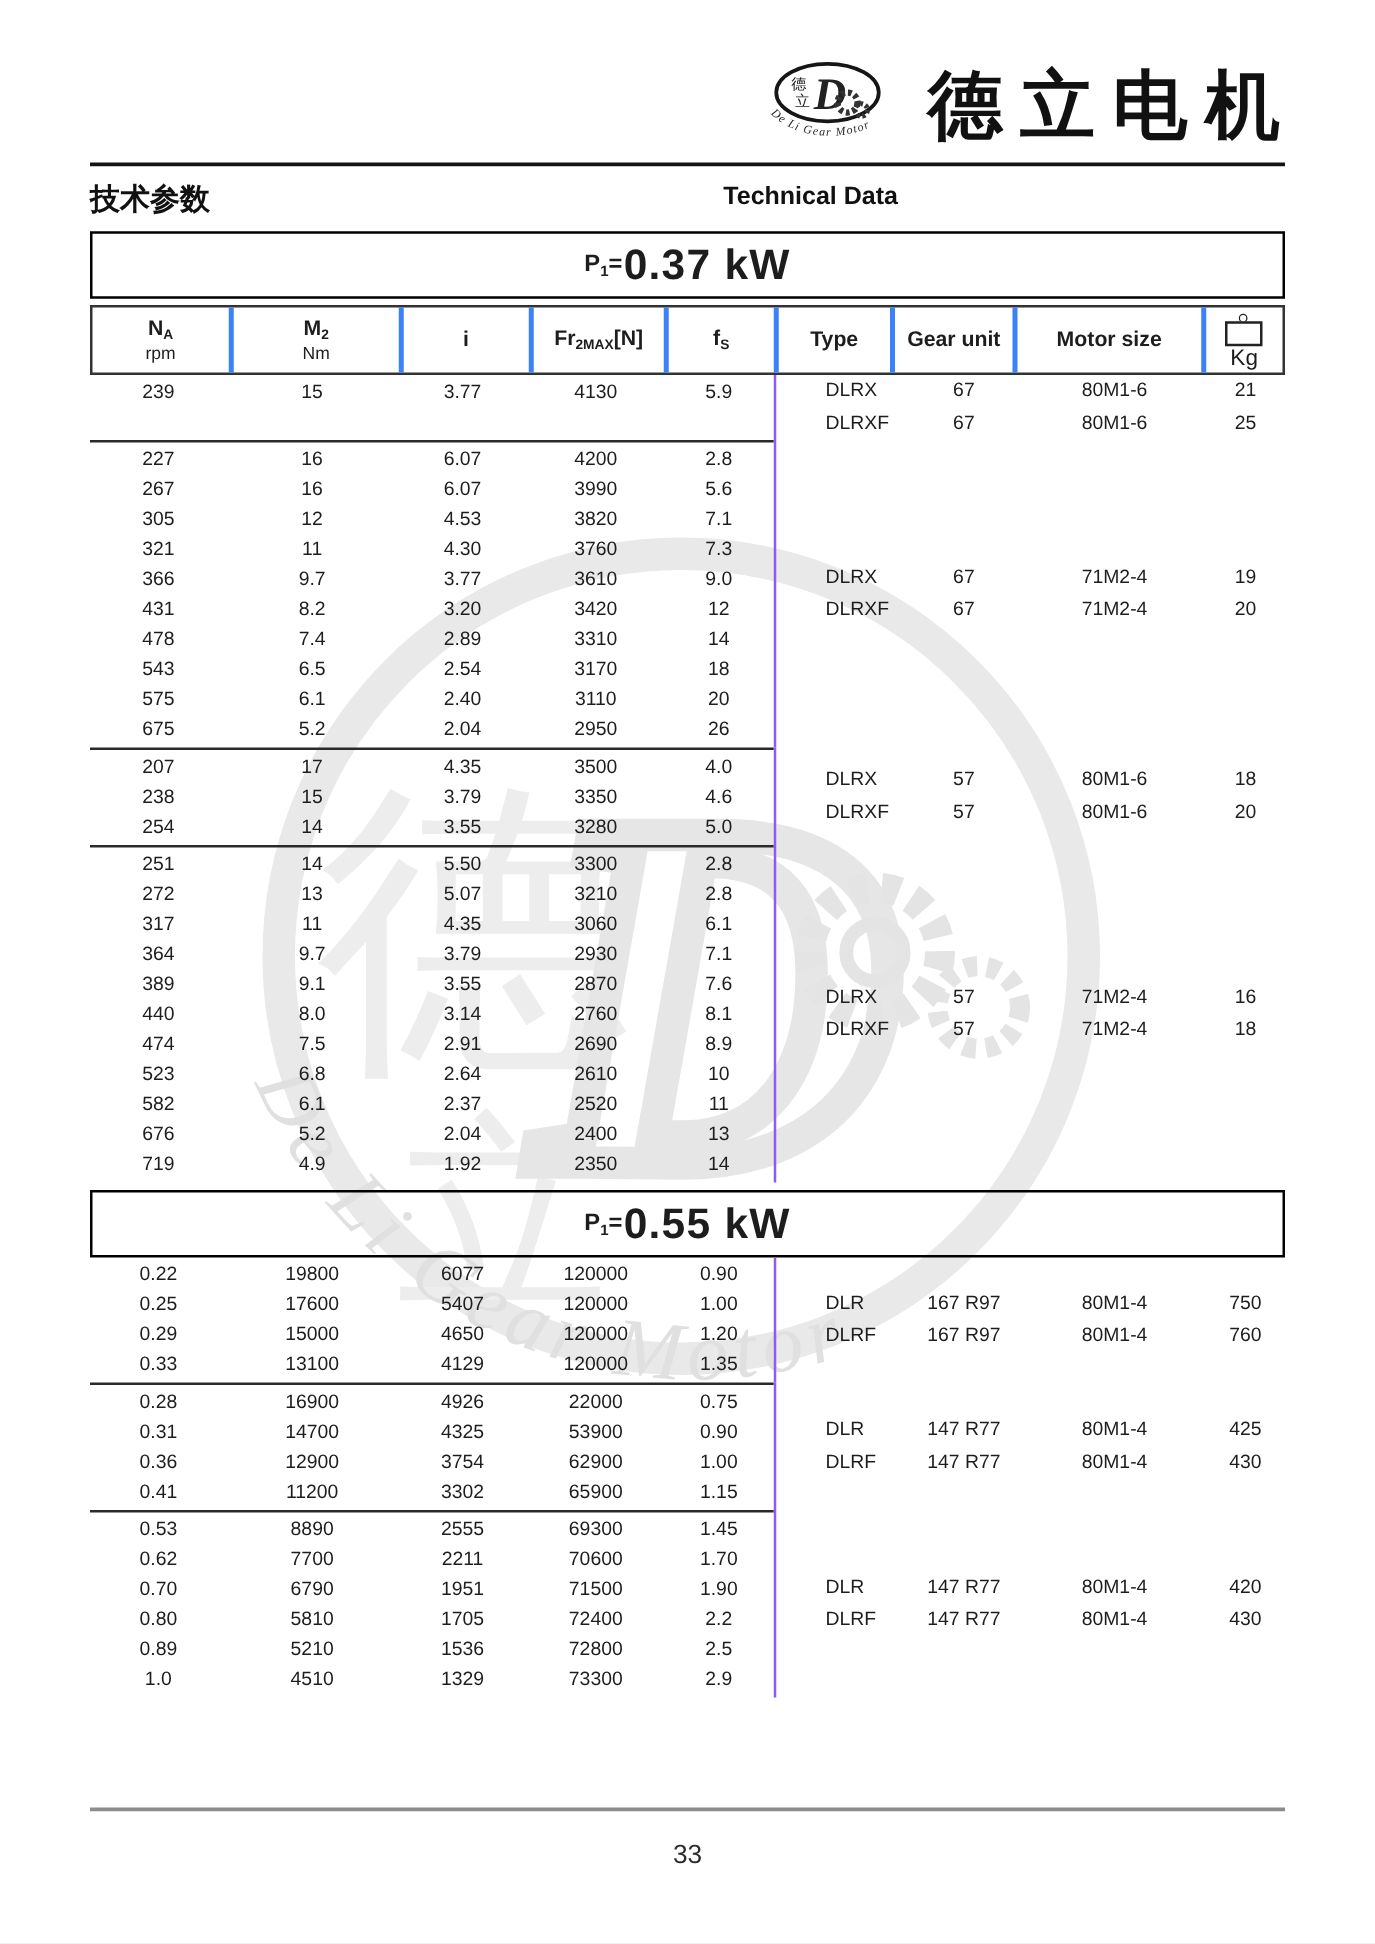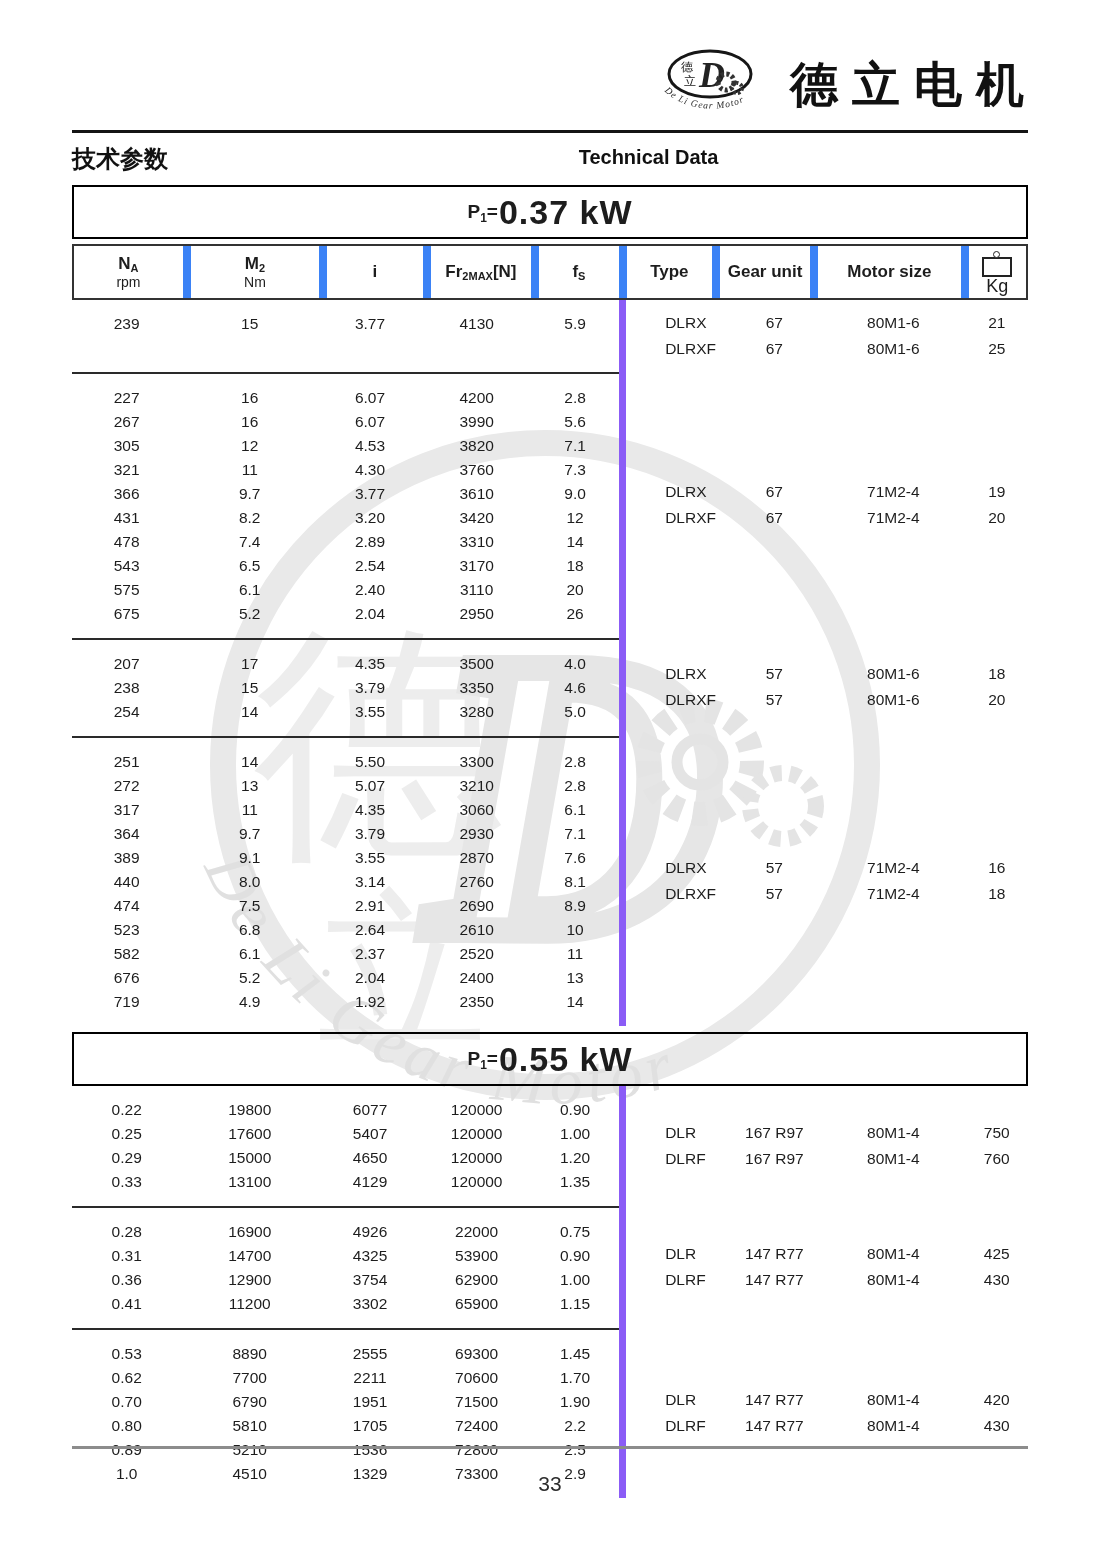--- a/index.html
+++ b/index.html
@@ -6,56 +6,56 @@
   .page{
     position:relative; width:1100px; height:1555px; background:#ffffff;
     margin:0 auto; overflow:hidden;
     font-family:"Liberation Sans","DejaVu Sans",sans-serif; color:#1d1d1d;
   }
   .wm{position:absolute; left:0; top:0; width:1100px; height:1555px; z-index:1; pointer-events:none;}
   .inner{position:absolute; left:72px; right:72px; top:0; z-index:2;}
 
   
   .topbar{display:flex; justify-content:flex-end; align-items:center; padding-top:44px; gap:16px; height:82px;}
-  .brand-name{font-size:48px; font-weight:bold; letter-spacing:14px; margin-right:-10px;
+  .brand-name{font-size:60px; font-weight:bold; letter-spacing:14px; margin-right:-10px;
               font-family:Liberation Serif, serif; color:#111;}
   .top-rule{height:3px; background:#141414; margin-top:4px;}
   .sect-row{position:relative; height:46px;}
   .sect-zh{position:absolute; left:0; top:10px; font-size:24px; font-weight:bold; color:#111;}
   .sect-en{position:absolute; left:53%; top:13px; font-size:20px; font-weight:bold; color:#111;}
 
   
   .title-box{border:2px solid #000000; height:50px; margin-top:6px;
              display:flex; align-items:center; justify-content:center; background:transparent;}
   .tb-p{font-size:19px; font-weight:bold;}
   .tb-sub{font-size:12px; font-weight:bold; position:relative; top:4px;}
   .tb-eq{font-size:19px; font-weight:bold;}
   .tb-big{font-size:34px; font-weight:bold; letter-spacing:1px; margin-left:1px;}
 
   
   .hrow{display:flex; border:2px solid #333; height:56px; margin-top:5px; box-sizing:border-box; align-items:stretch;}
   .hcell{display:flex; flex-direction:column; align-items:center; justify-content:center;
-         box-sizing:border-box; border-left:8px solid #3b82f6;}
+         box-sizing:border-box; border-left:4px solid #3b82f6;}
   .hcell:first-child{border-left:none;}
   .h-main{font-size:17px; font-weight:bold; line-height:18px;}
   .h-sub{font-size:11px; font-weight:bold; position:relative; top:3px;}
   .h-unit{font-size:14px; font-weight:normal; line-height:16px;}
   .hc0{width:11.44%;} .hc1{width:14.30%;} .hc2{width:10.87%;} .hc3{width:11.44%;} .hc4{width:9.15%;}
   .hc5{width:9.84%;}  .hc6{width:10.27%;} .hc7{width:15.84%;} .hc8{width:6.85%;}
   .wicon{width:26px; height:16px; border:2px solid #222; position:relative; margin:6px auto 1px auto; background:#fff;}
   .wicon::before{content:''; position:absolute; top:-8px; left:50%; margin-left:-4px;
                  width:5px; height:5px; border:1.5px solid #222; border-radius:50%; background:#fff;}
   .kg-label{font-size:18px; line-height:16px;}
 
   
   .tbody{margin-top:0;}
   .block{display:flex; align-items:stretch;}
-  .nums{width:57.2%; box-sizing:border-box; padding:12px 0;}
+  .nums{width:57.2%; box-sizing:border-box; padding:2px 0;}
   .block + .block .nums{border-top:2px solid #2a2a2a;}
-  .types{flex:1; border-left:7px solid #8b5cf6; box-sizing:border-box;
+  .types{flex:1; border-left:2px solid #8b5cf6; box-sizing:border-box;
          display:flex; flex-direction:column; justify-content:center; gap:2px;padding-left:12px;}
   .nrow{display:flex; height:24px; line-height:24px;}
   .ncell{text-align:center; font-size:15.5px; white-space:nowrap;}
   .nc0{width:20%;} .nc1{width:25%;} .nc2{width:19%;} .nc3{width:20%;} .nc4{width:16%;}
   .trow{display:flex; height:24px; line-height:24px;}
   .tcell{font-size:15.5px; text-align:center; white-space:nowrap;}
   .tc0{width:23%; text-align:left; padding-left:7%; box-sizing:border-box;}
   .tc1{width:24%;} .tc2{width:37%;} .tc3{width:16%;}
 
   

